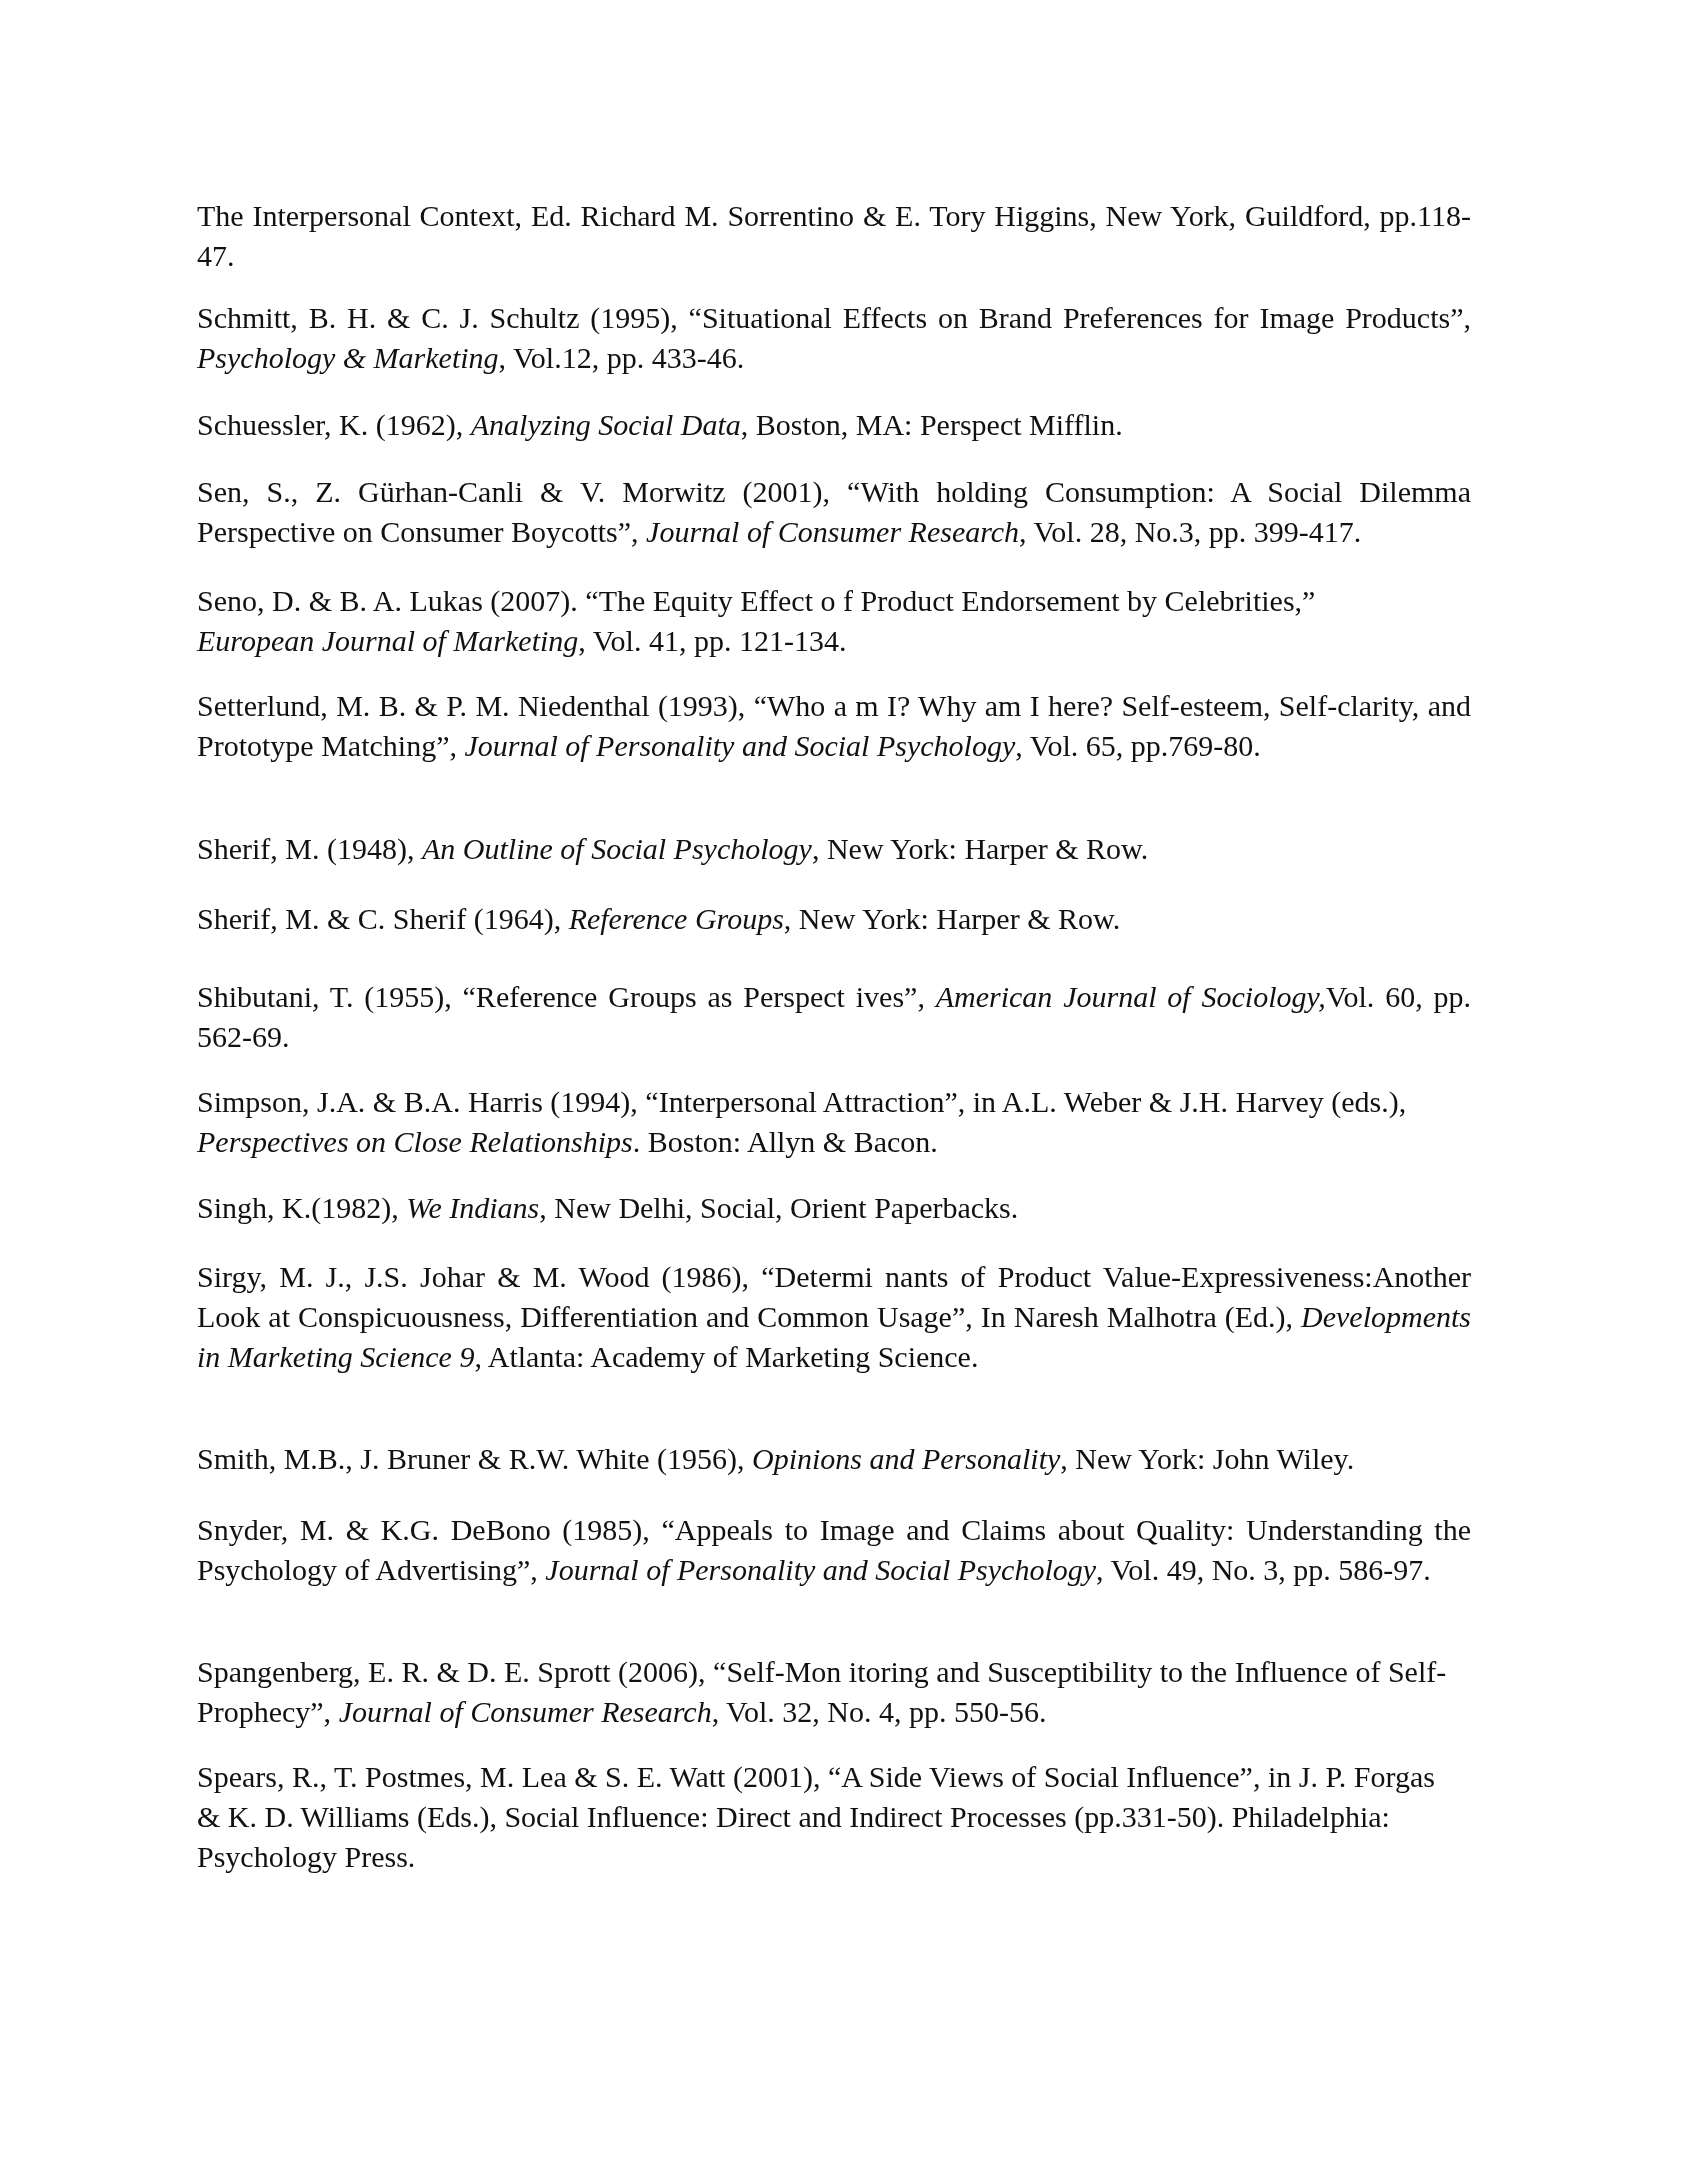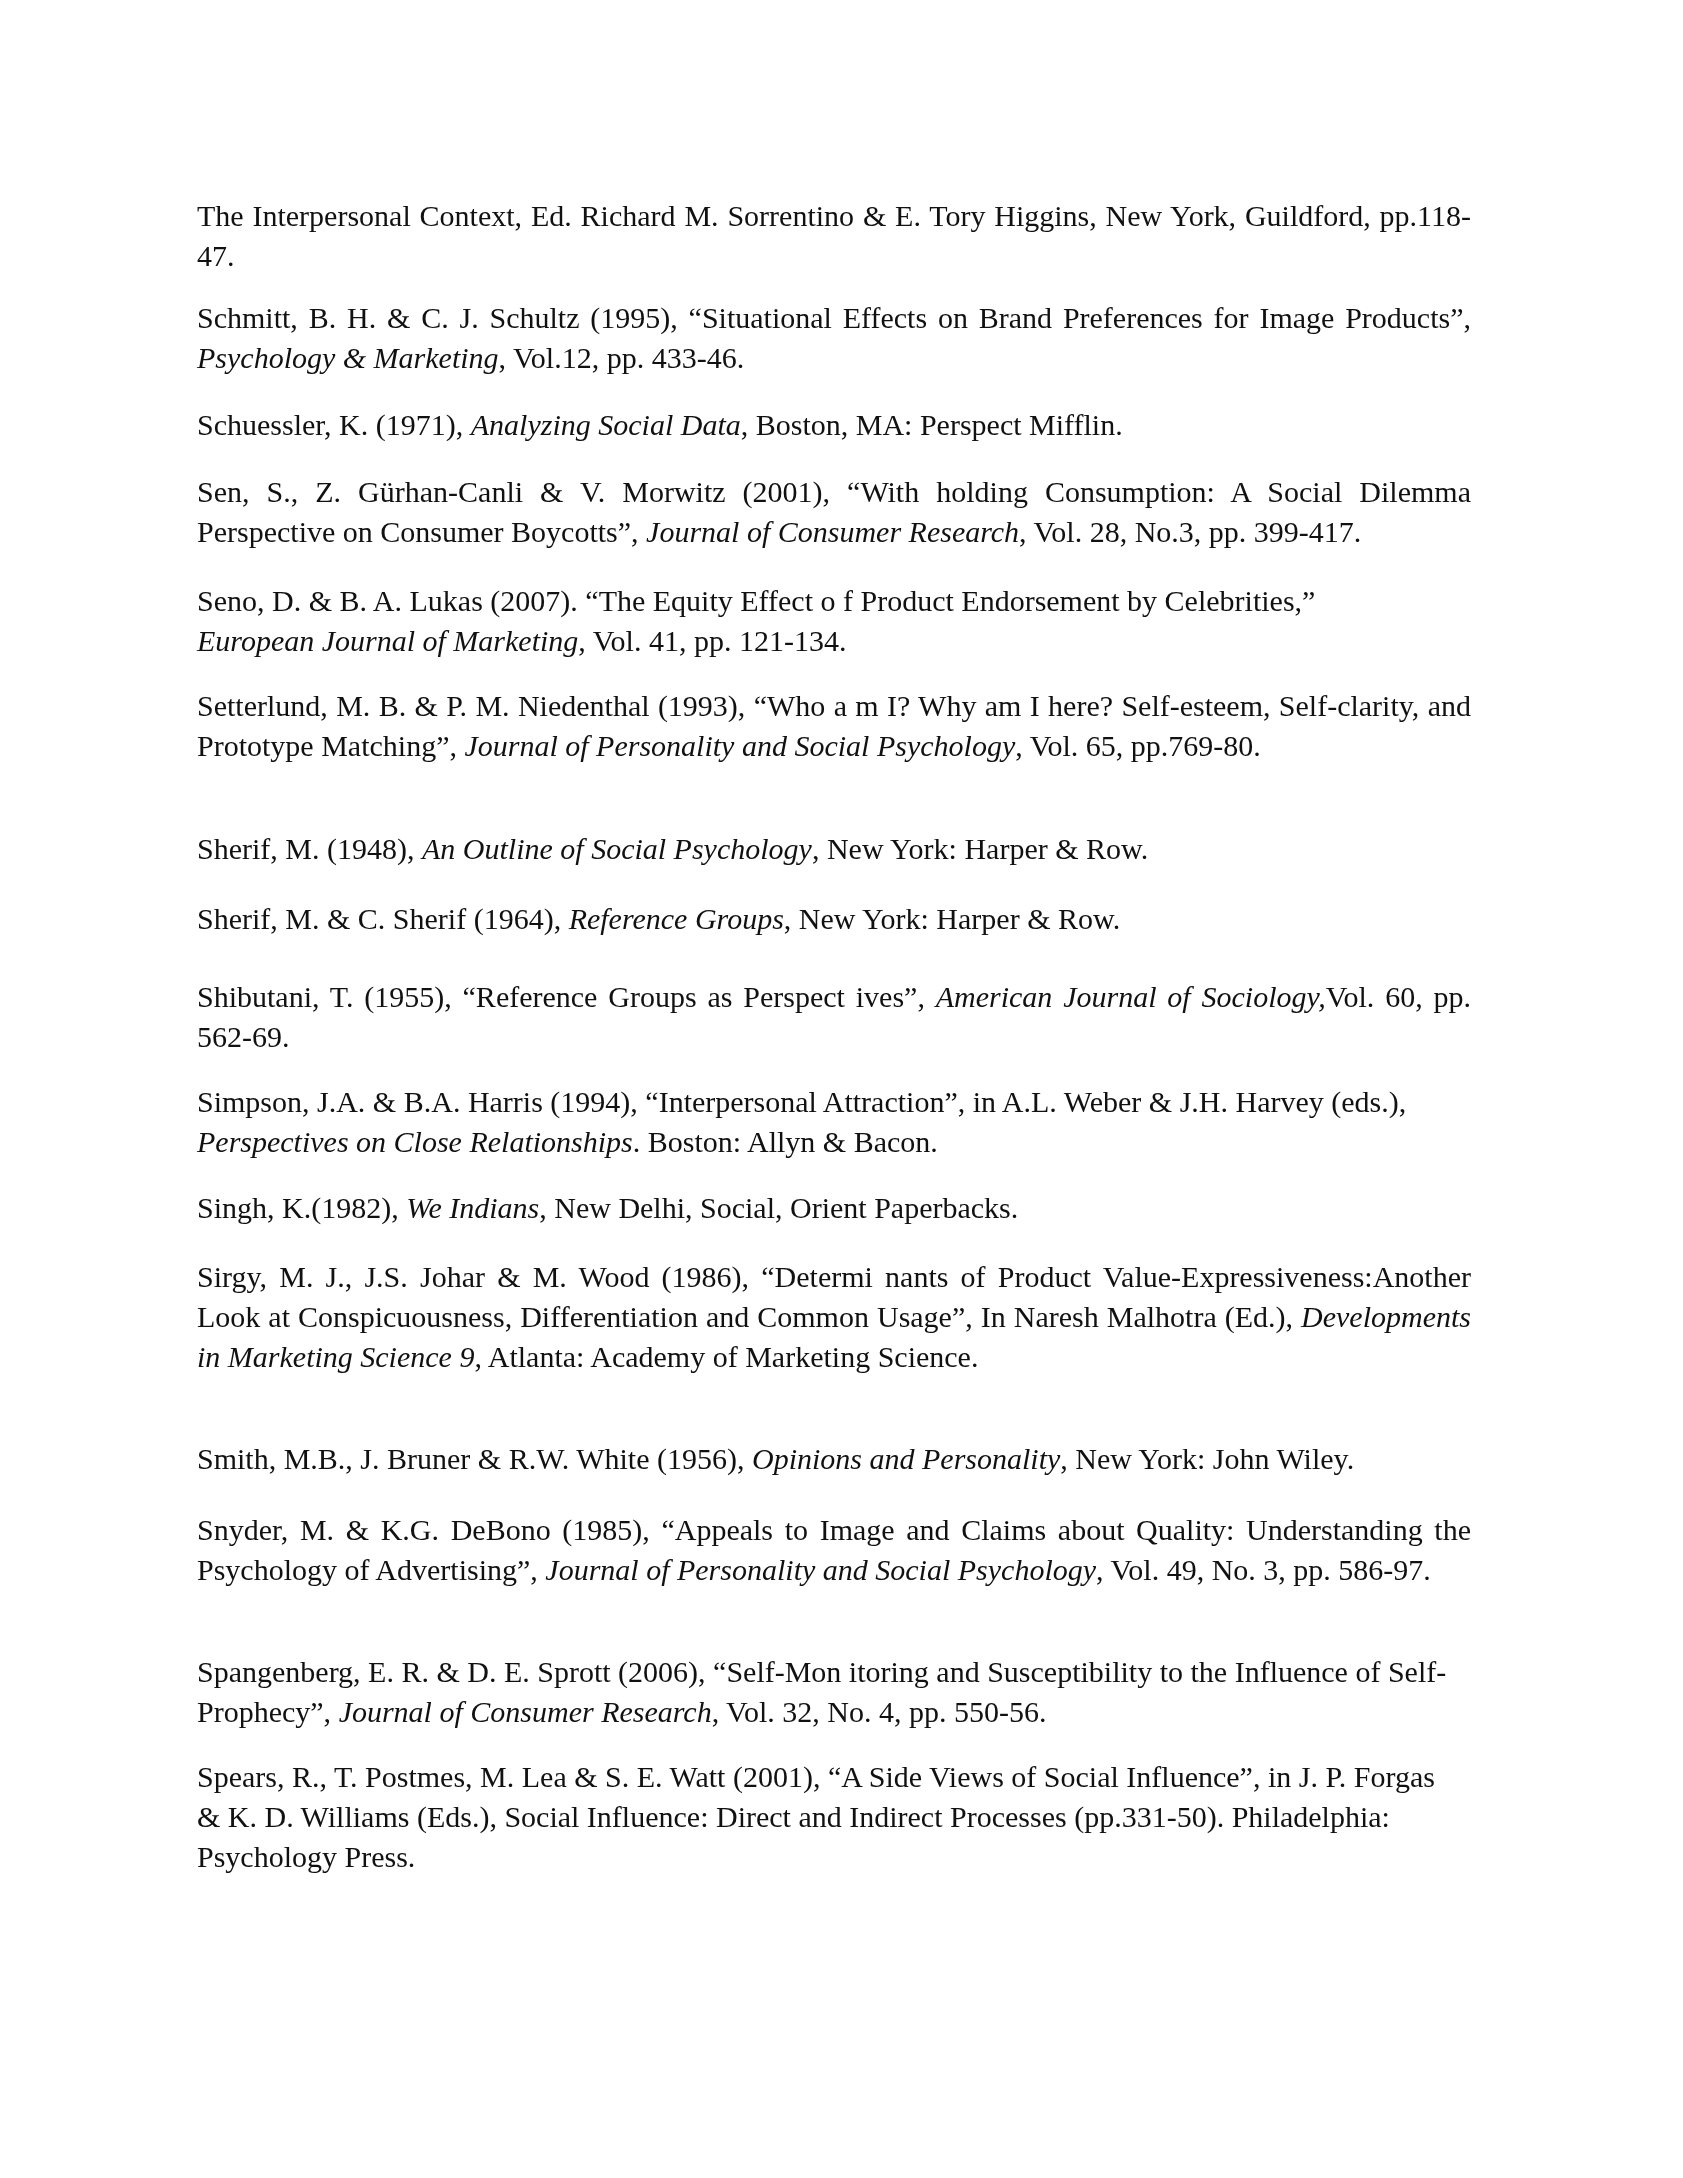--- a/index.html
+++ b/index.html
@@ -13,21 +13,21 @@
   }
   .ref.justify { text-align:justify; text-align-last:left; }
   .ref i { font-style:italic; }
 </style>
 </head>
 <body>
 
 <div class="page">
   <p class="ref justify" style="top:196px"><span>The Interpersonal Context, Ed. Richard M. Sorrentino &amp; E. Tory Higgins, New York, Guildford, pp.118-47.</span></p>
   <p class="ref justify" style="top:298px"><span>Schmitt, B. H. &amp; C. J. Schultz (1995), “Situational Effects on Brand Preferences for Image Products”, </span><i>Psychology &amp; Marketing</i><span>, Vol.12, pp. 433-46.</span></p>
-  <p class="ref" style="top:405px"><span>Schuessler, K. (1971), </span><i>Analyzing Social Data</i><span>, Boston, MA: Perspect Mifflin.</span></p>
+  <p class="ref" style="top:405px"><span>Schuessler, K. (1962), </span><i>Analyzing Social Data</i><span>, Boston, MA: Perspect Mifflin.</span></p>
   <p class="ref justify" style="top:472px"><span>Sen, S., Z. Gürhan-Canli &amp; V. Morwitz (2001), “With holding Consumption: A Social Dilemma Perspective on Consumer Boycotts”, </span><i>Journal of Consumer Research</i><span>, Vol. 28, No.3, pp. 399-417.</span></p>
   <p class="ref" style="top:581px;width:1228px"><span>Seno, D. &amp; B. A. Lukas (2007). “The Equity Effect o f Product Endorsement by Celebrities,” </span><i>European Journal of Marketing</i><span>, Vol. 41, pp. 121-134.</span></p>
   <p class="ref justify" style="top:686px"><span>Setterlund, M. B. &amp; P. M. Niedenthal (1993), “Who a m I? Why am I here? Self-esteem, Self-clarity, and Prototype Matching”, </span><i>Journal of Personality and Social Psychology</i><span>, Vol. 65, pp.769-80.</span></p>
   <p class="ref" style="top:829px"><span>Sherif, M. (1948), </span><i>An Outline of Social Psychology</i><span>, New York: Harper &amp; Row.</span></p>
   <p class="ref" style="top:899px"><span>Sherif, M. &amp; C. Sherif (1964), </span><i>Reference Groups</i><span>, New York: Harper &amp; Row.</span></p>
   <p class="ref justify" style="top:977px"><span>Shibutani, T. (1955), “Reference Groups as Perspect ives”, </span><i>American Journal of Sociology,</i><span>Vol. 60, pp. 562-69.</span></p>
   <p class="ref" style="top:1082px;width:1238px"><span>Simpson, J.A. &amp; B.A. Harris (1994), “Interpersonal Attraction”, in A.L. Weber &amp; J.H. Harvey (eds.), </span><i>Perspectives on Close Relationships</i><span>. Boston: Allyn &amp; Bacon.</span></p>
   <p class="ref" style="top:1188px"><span>Singh, K.(1982), </span><i>We Indians</i><span>, New Delhi, Social, Orient Paperbacks.</span></p>
   <p class="ref justify" style="top:1257px"><span>Sirgy, M. J., J.S. Johar &amp; M. Wood (1986), “Determi nants of Product Value-Expressiveness:Another Look at Conspicuousness, Differentiation and Common Usage”, In Naresh Malhotra (Ed.), </span><i>Developments in Marketing Science 9</i><span>, Atlanta: Academy of Marketing Science.</span></p>
   <p class="ref" style="top:1439px"><span>Smith, M.B., J. Bruner &amp; R.W. White (1956), </span><i>Opinions and Personality</i><span>, New York: John Wiley.</span></p>

